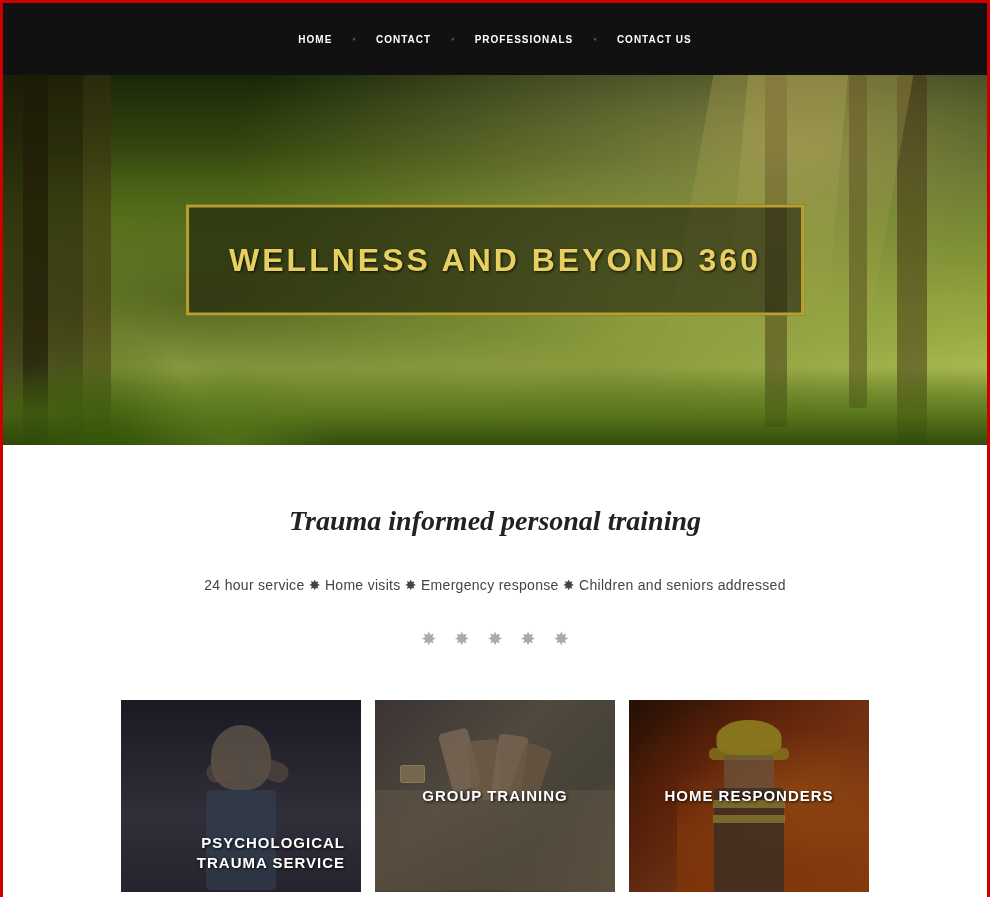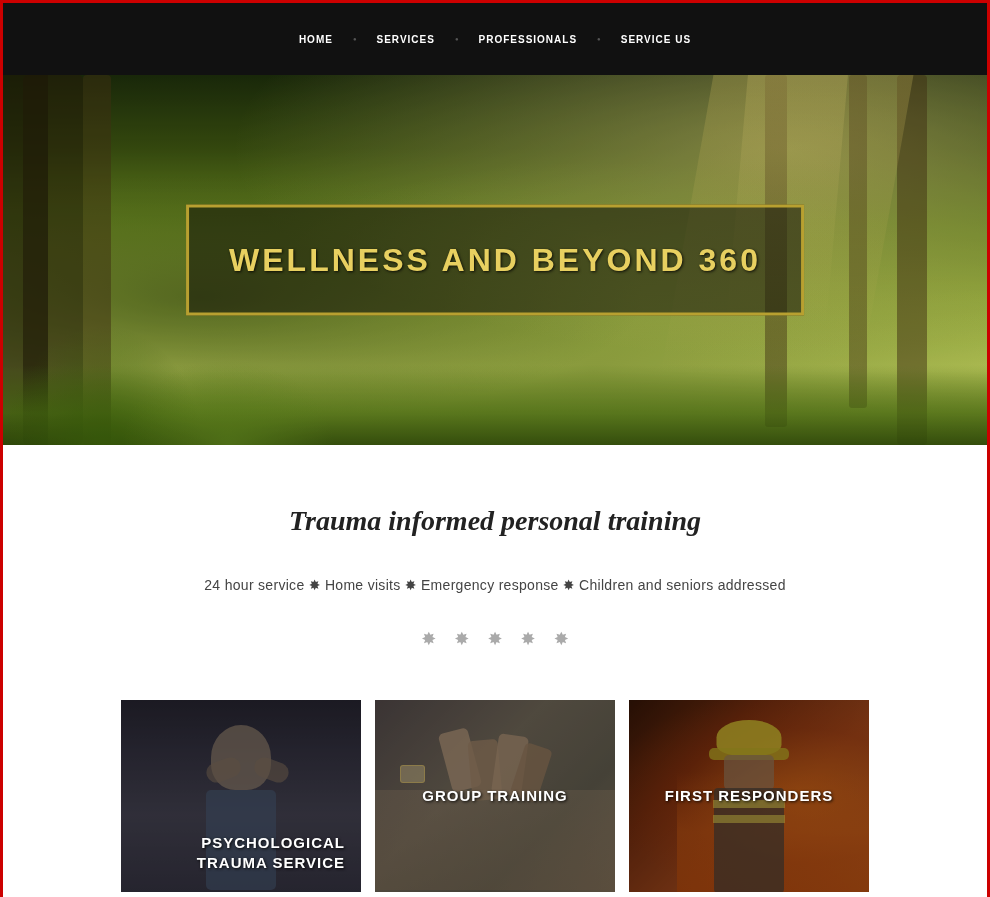--- a/index.html
+++ b/index.html
@@ -207,25 +207,25 @@
       bottom: auto;
       transform: translateY(-50%);
     }
   </style>
 </head>
 <body>
 
 <nav>
   <a class="nav-item">HOME</a>
   <span class="nav-dot">●</span>
-  <a class="nav-item">SERVICES</a>
+  <a class="nav-item">CONTACT</a>
   <span class="nav-dot">●</span>
   <a class="nav-item">PROFESSIONALS</a>
   <span class="nav-dot">●</span>
-  <a class="nav-item">SERVICE US</a>
+  <a class="nav-item">CONTACT US</a>
 </nav>
 
 <section class="hero">
   <div class="hero-bg"></div>
 
   <div class="hero-trees">
     <div style="position:absolute;right:60px;top:0;width:30px;height:100%;background:rgba(70,50,20,0.5);border-radius:4px;"></div>
     <div style="position:absolute;right:120px;top:0;width:18px;height:90%;background:rgba(60,40,15,0.4);border-radius:3px;"></div>
     <div style="position:absolute;right:200px;top:0;width:22px;height:95%;background:rgba(65,45,18,0.45);border-radius:3px;"></div>
     <div style="position:absolute;left:80px;top:0;width:28px;height:100%;background:rgba(70,50,20,0.5);border-radius:4px;"></div>
@@ -307,17 +307,17 @@
         <div style="position:absolute;top:48px;left:50%;transform:translateX(-50%);width:80px;height:12px;background:rgba(200,180,40,0.8);border-radius:5px;"></div>
 
         <div style="position:absolute;top:55px;left:50%;transform:translateX(-50%);width:50px;height:35px;background:rgba(160,130,100,0.7);border-radius:5px;"></div>
 
         <div style="position:absolute;top:88px;left:50%;transform:translateX(-50%);width:70px;height:105px;background:rgba(80,70,60,0.75);border-radius:4px;"></div>
 
         <div style="position:absolute;top:100px;left:50%;transform:translateX(-50%);width:72px;height:8px;background:rgba(240,220,80,0.6);"></div>
         <div style="position:absolute;top:115px;left:50%;transform:translateX(-50%);width:72px;height:8px;background:rgba(240,220,80,0.6);"></div>
       </div>
       <div class="card-overlay"></div>
-      <div class="card-label">FIRST RESPONDERS</div>
+      <div class="card-label">HOME RESPONDERS</div>
     </div>
 
   </div>
 </section>
 
 </body></html>

